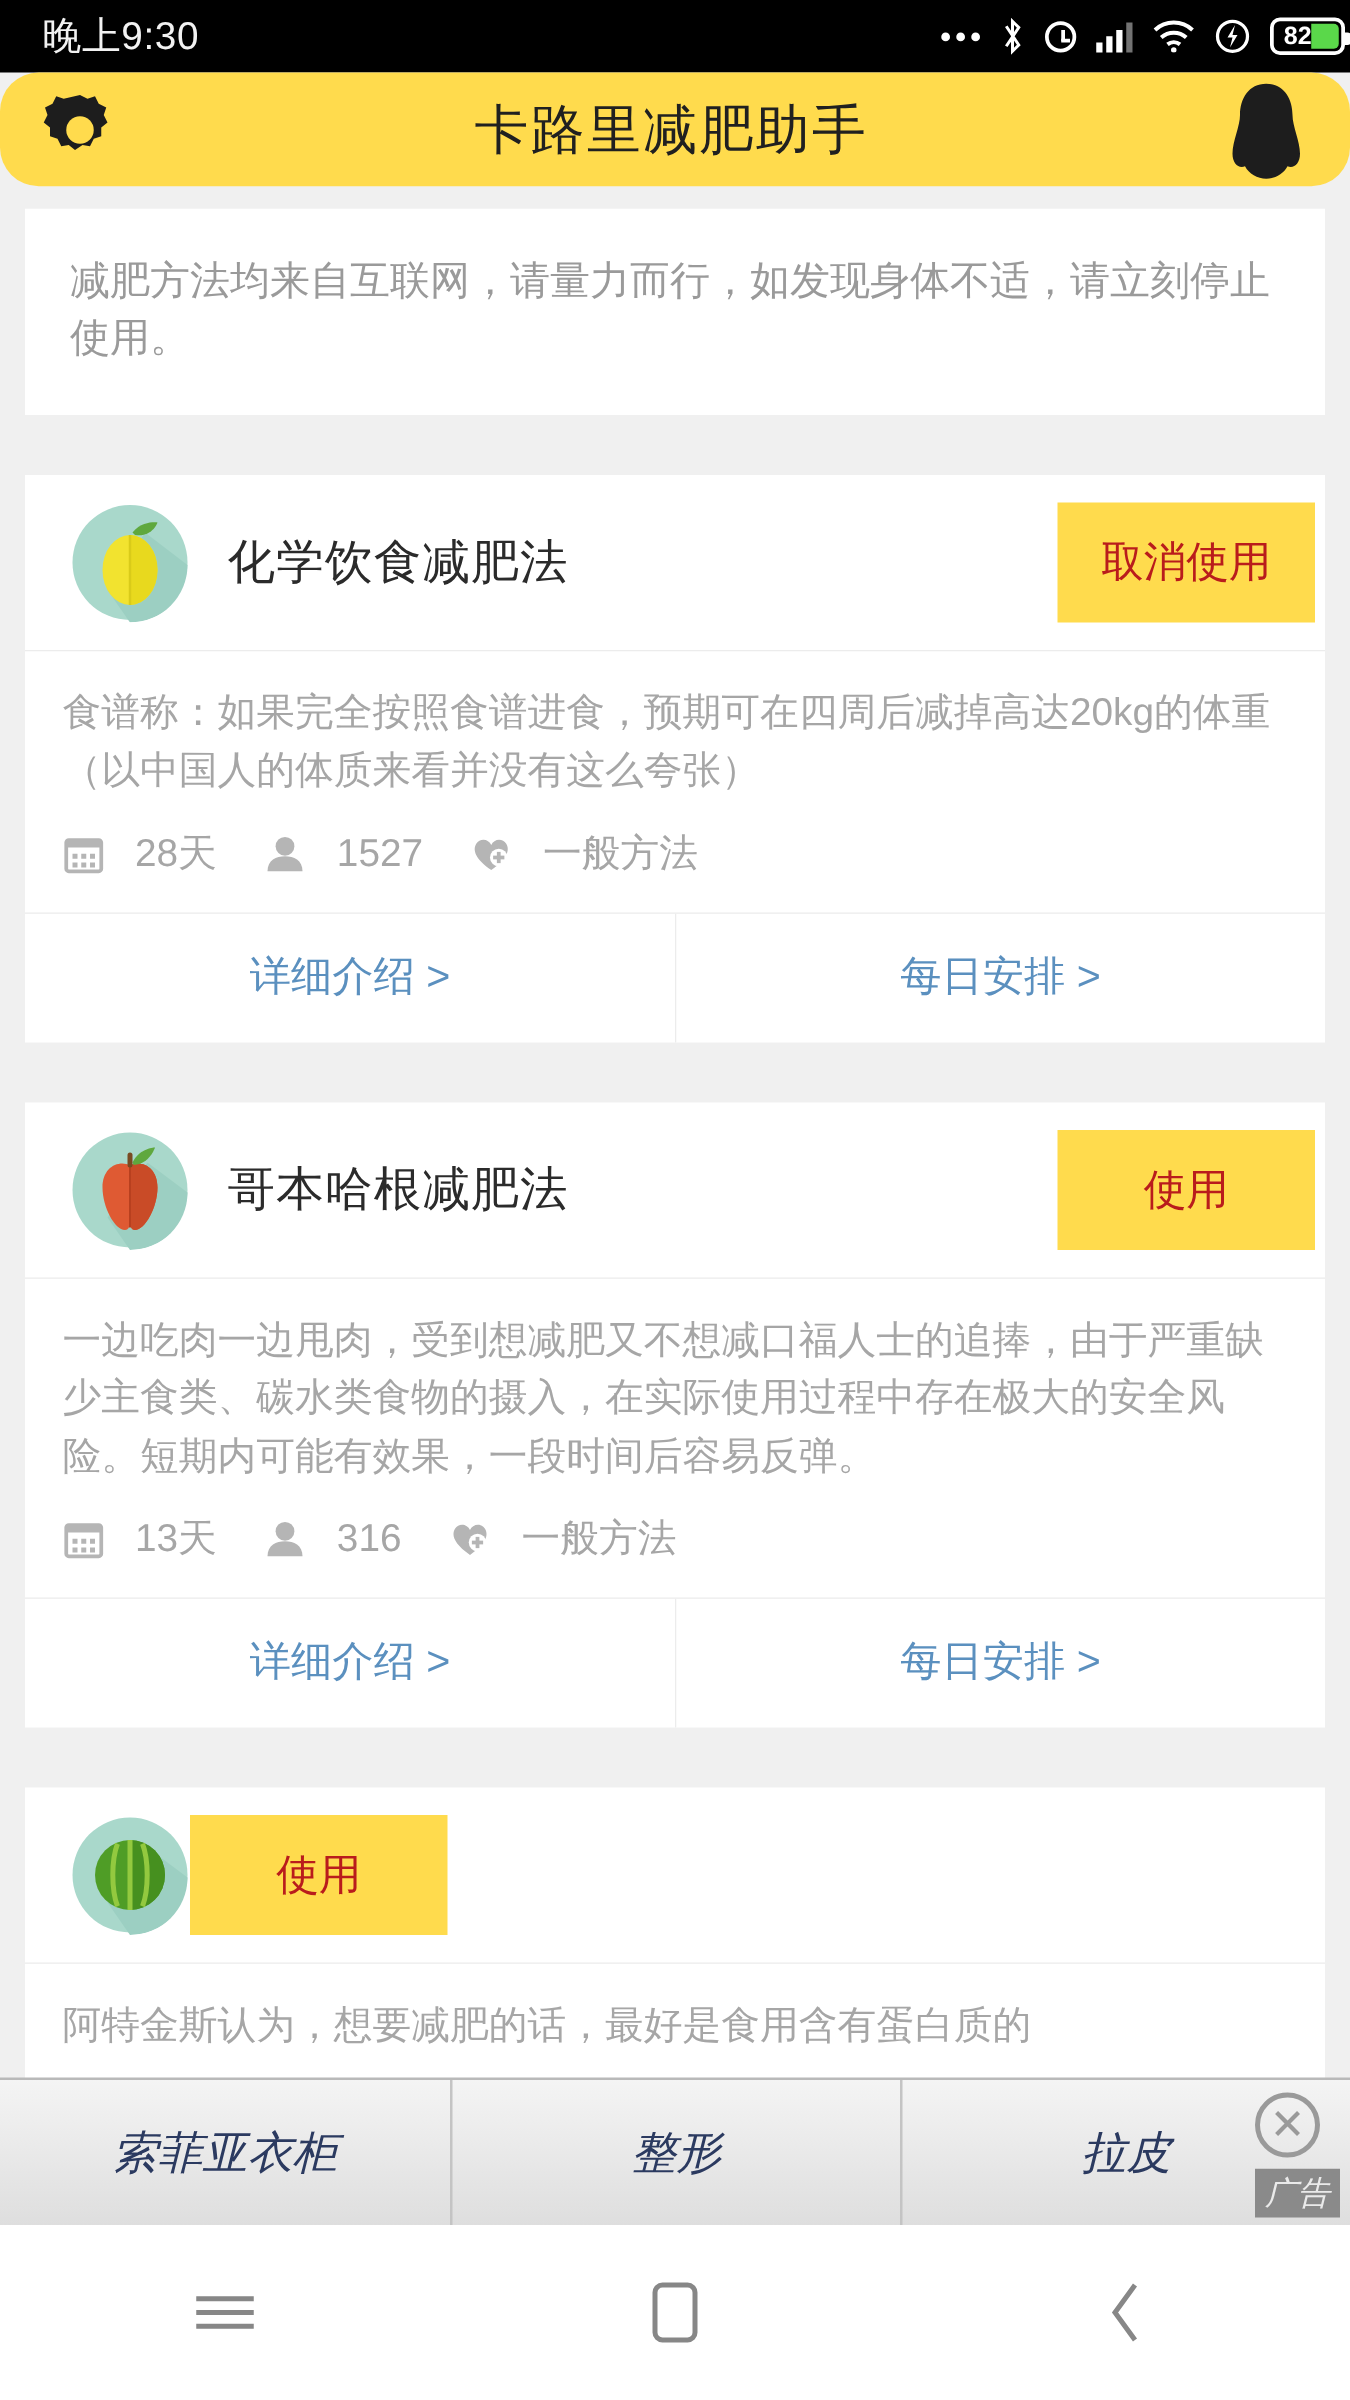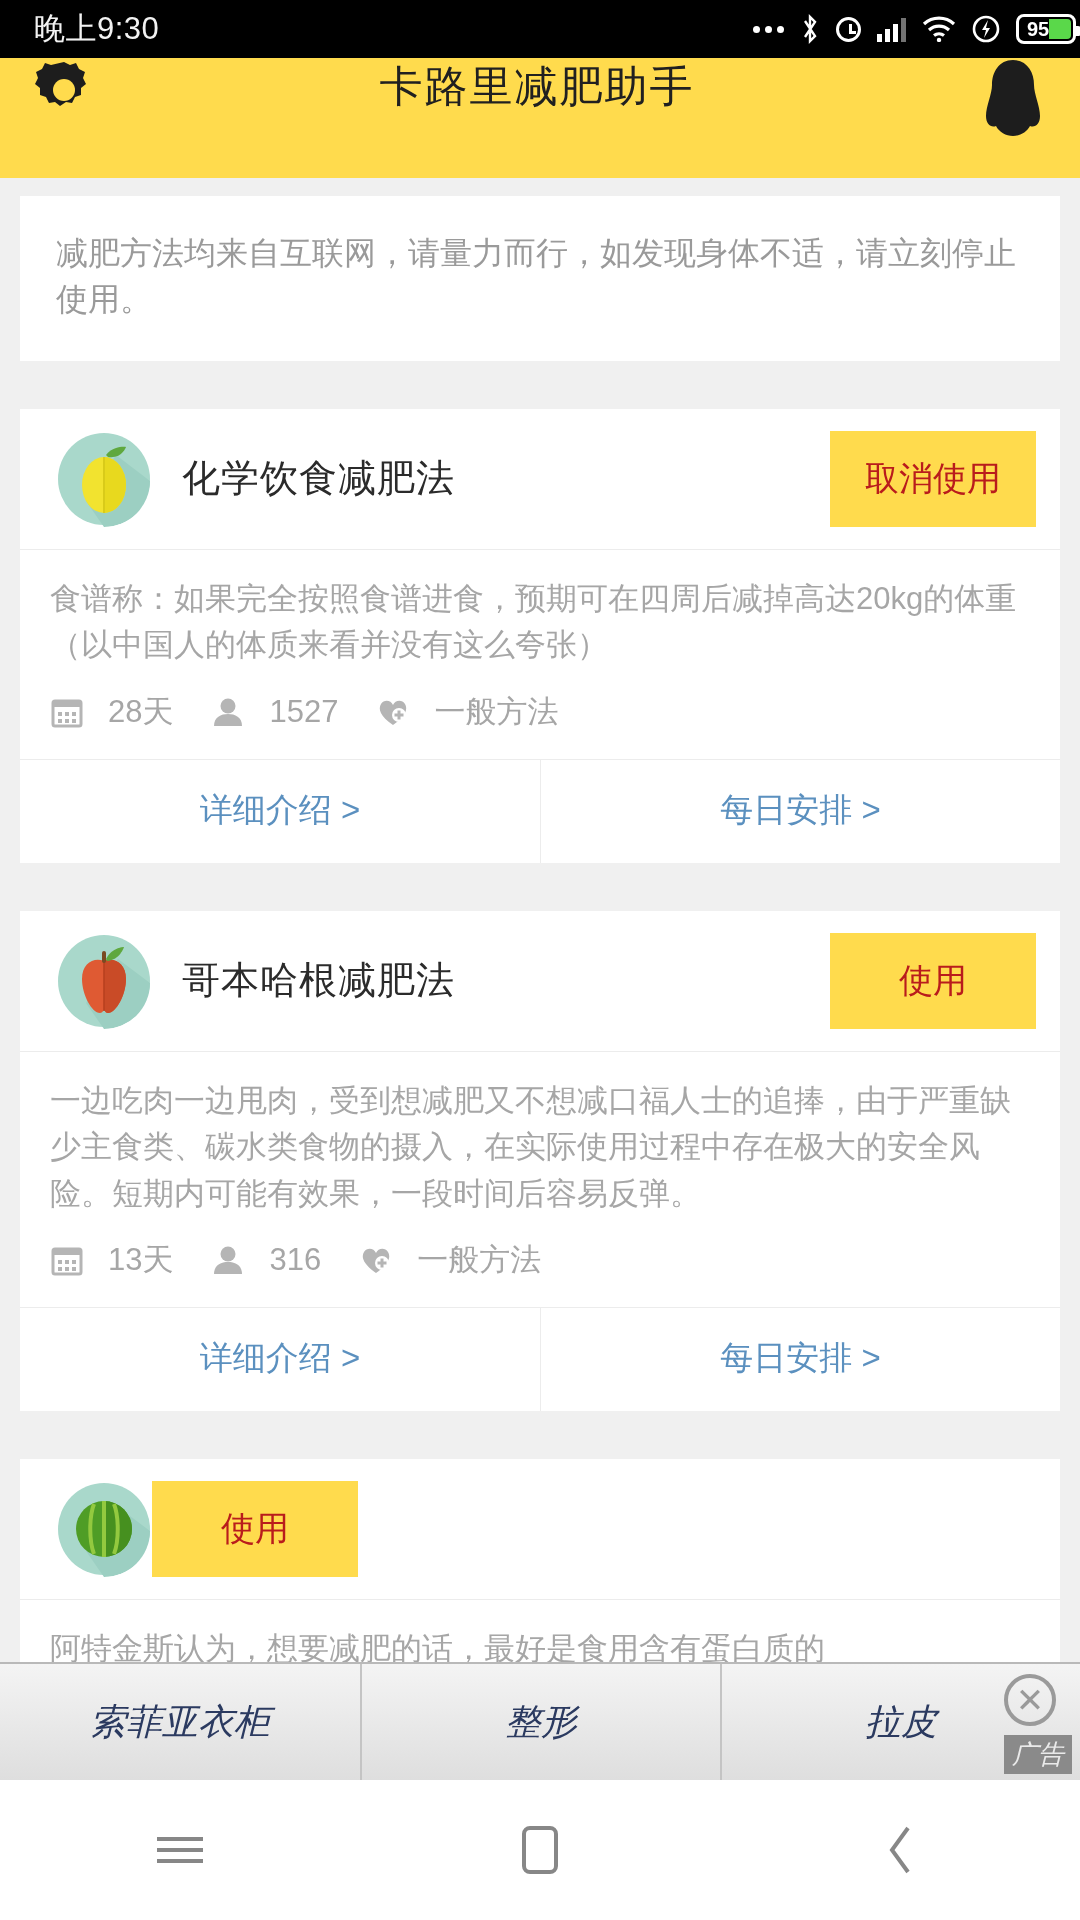--- a/index.html
+++ b/index.html
@@ -32,35 +32,35 @@
   .signal i:nth-child(3){height:18px;} .signal i:nth-child(4){height:24px; opacity:.45;}
   .batt { width:60px; height:30px; border:3px solid #fff; border-radius:8px; position:relative;
           display:flex; align-items:center; }
   .batt:after { content:""; position:absolute; right:-8px; top:9px; width:5px; height:10px;
                 background:#fff; border-radius:0 3px 3px 0; }
   .batt-fill { position:absolute; right:2px; top:2px; bottom:2px; width:22px; background:#5ad84a; border-radius:0 4px 4px 0; }
   .batt-num { position:relative; z-index:2; font-size:20px; font-weight:bold; color:#fff; padding-left:8px; }
 
   
   .appbar {
-    height:120px; background:#ffdb4d;
-    display:flex; align-items:flex-start; justify-content:space-between;
-    padding:0 32px; position:relative;
+    height:91px; background:#ffdb4d;
+    display:flex; align-items:center; justify-content:space-between;
+    padding:0 32px; position:relative;border-radius:31px;
   }
   .appbar-title { font-size:43px; color:#202020; letter-spacing:2px; }
   .gear { width:64px; height:64px; position:relative; }
   .qq { width:70px; height:78px; position:relative; }
 
   
   .content { height:1520px; background:#f0f0f0; overflow:hidden; padding-top:18px; }
   .card { background:#fff; margin:0 20px 22px 20px; }
 
   .notice { padding:34px 36px 38px 36px; font-size:32px; color:#9a9a9a; line-height:1.45; }
 
-  .card-head { display:flex; align-items:center; padding:22px 24px 22px 36px;margin-top:48px; }
+  .card-head { display:flex; align-items:center; padding:22px 8px 22px 36px;margin-top:48px; }
   .plan-icon { width:96px; height:96px; border-radius:50%; position:relative; flex:0 0 auto; overflow:hidden; }
   .plan-title { font-size:38px; color:#2b2b2b; margin-left:30px; flex:1 1 auto; letter-spacing:1px; }
   .use-btn {
     width:206px; height:96px; background:#ffdb4d; border:none;
     font-size:34px; color:#b91c1c; display:flex; align-items:center; justify-content:center;
     font-family:inherit; cursor:pointer;
   }
   .sep { height:1px; background:#ececec; margin:0 0 0 0; }
   .card-desc { padding:26px 30px 0 30px; font-size:31px; color:#a6a6a6; line-height:1.5; }
   .card-desc.clip { padding-bottom:26px; }
@@ -143,21 +143,21 @@
       </span>
       <span class="ic">
         <svg width="28" height="30" viewBox="0 0 28 30">
           <circle cx="14" cy="15" r="12" fill="none" stroke="#fff" stroke-width="2.6"></circle>
           <path d="M16 6 L10 16 L14 16 L12 24 L18 14 L14 14 Z" fill="#fff"></path>
         </svg>
       </span>
       <span class="ic">
         <span class="batt">
           <span class="batt-fill"></span>
-          <span class="batt-num">95</span>
+          <span class="batt-num">82</span>
         </span>
       </span>
     </div>
   </div>
 
   <div class="appbar">
     <span class="gear">
       <svg width="64" height="64" viewBox="0 0 64 64">
         <path fill="#1d1d1d" d="M32 4 l6 3 6-2 3 6 6 3 -2 6 3 6 -5 4 0 7 -6 2 -3 6 -6 -1 -6 4 -5 -4 -6 1 -3 -6 -6 -2 0 -7 -5 -4 3 -6 -2 -6 6 -3 3 -6 6 2z"></path>
         <circle cx="32" cy="32" r="11" fill="#ffdb4d"></circle>

